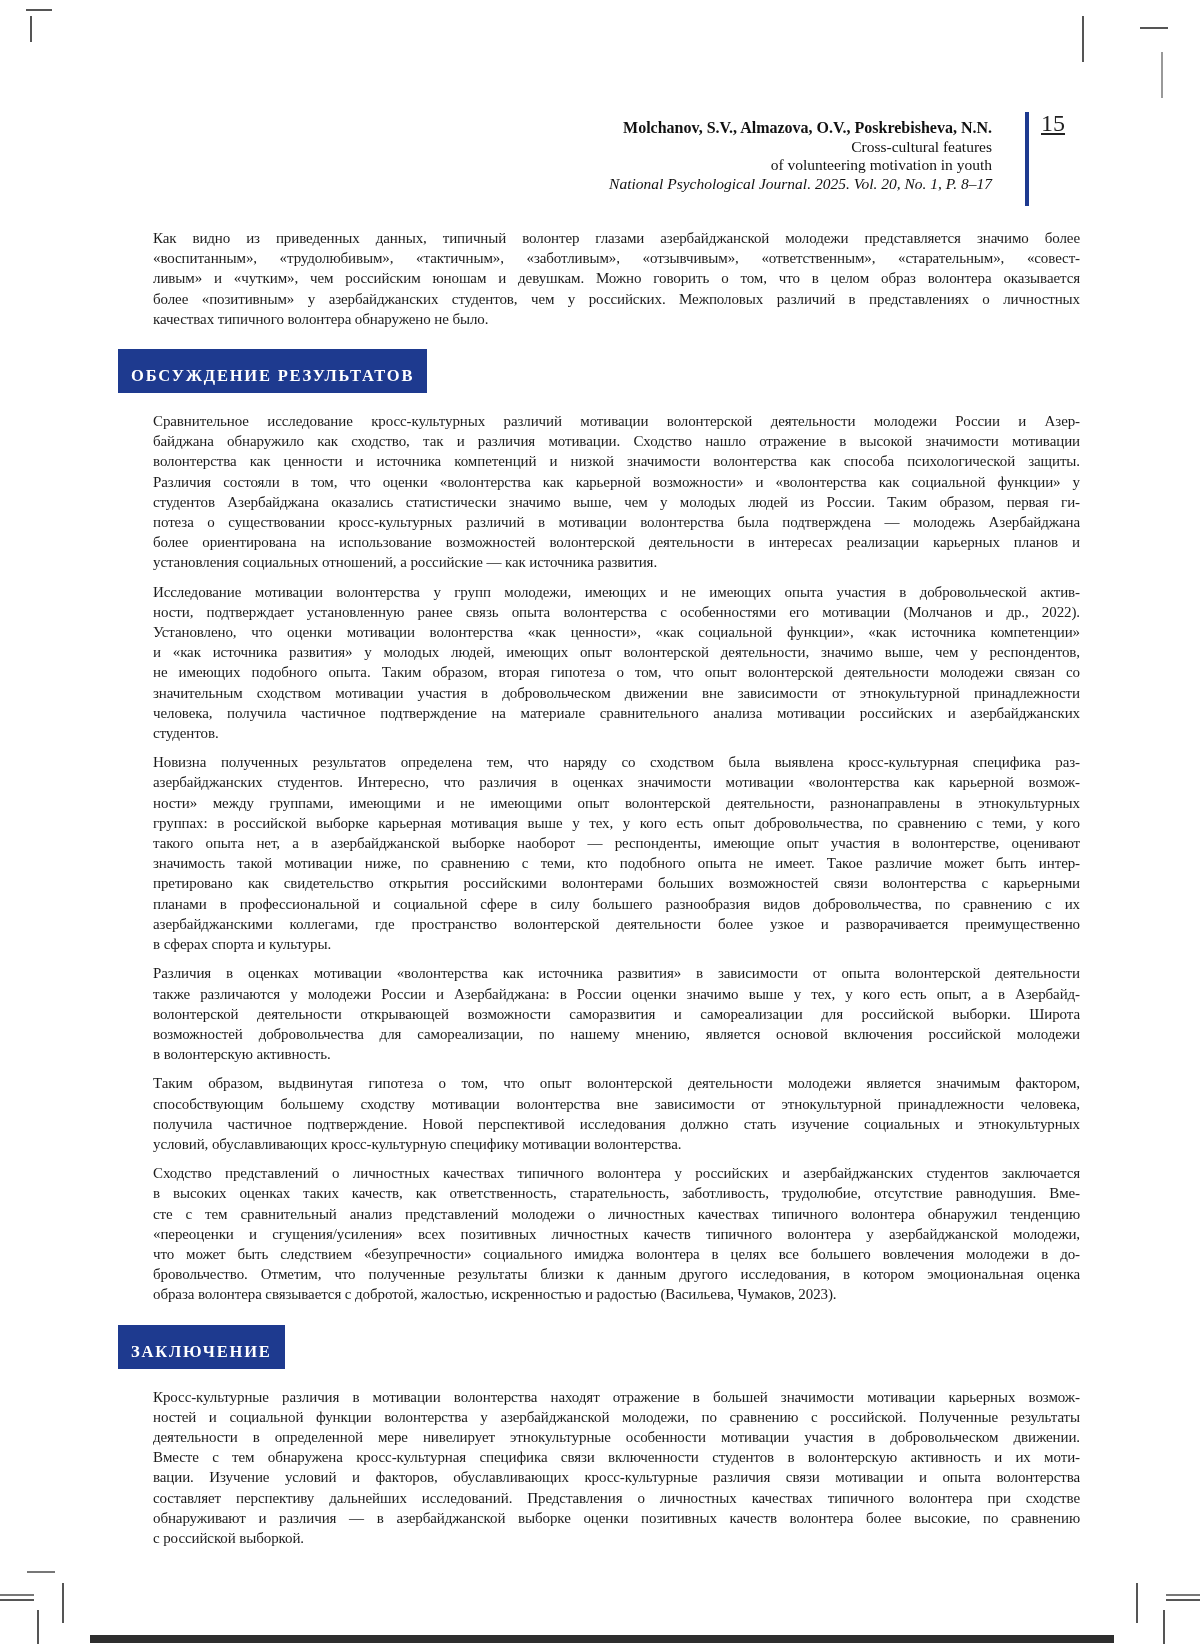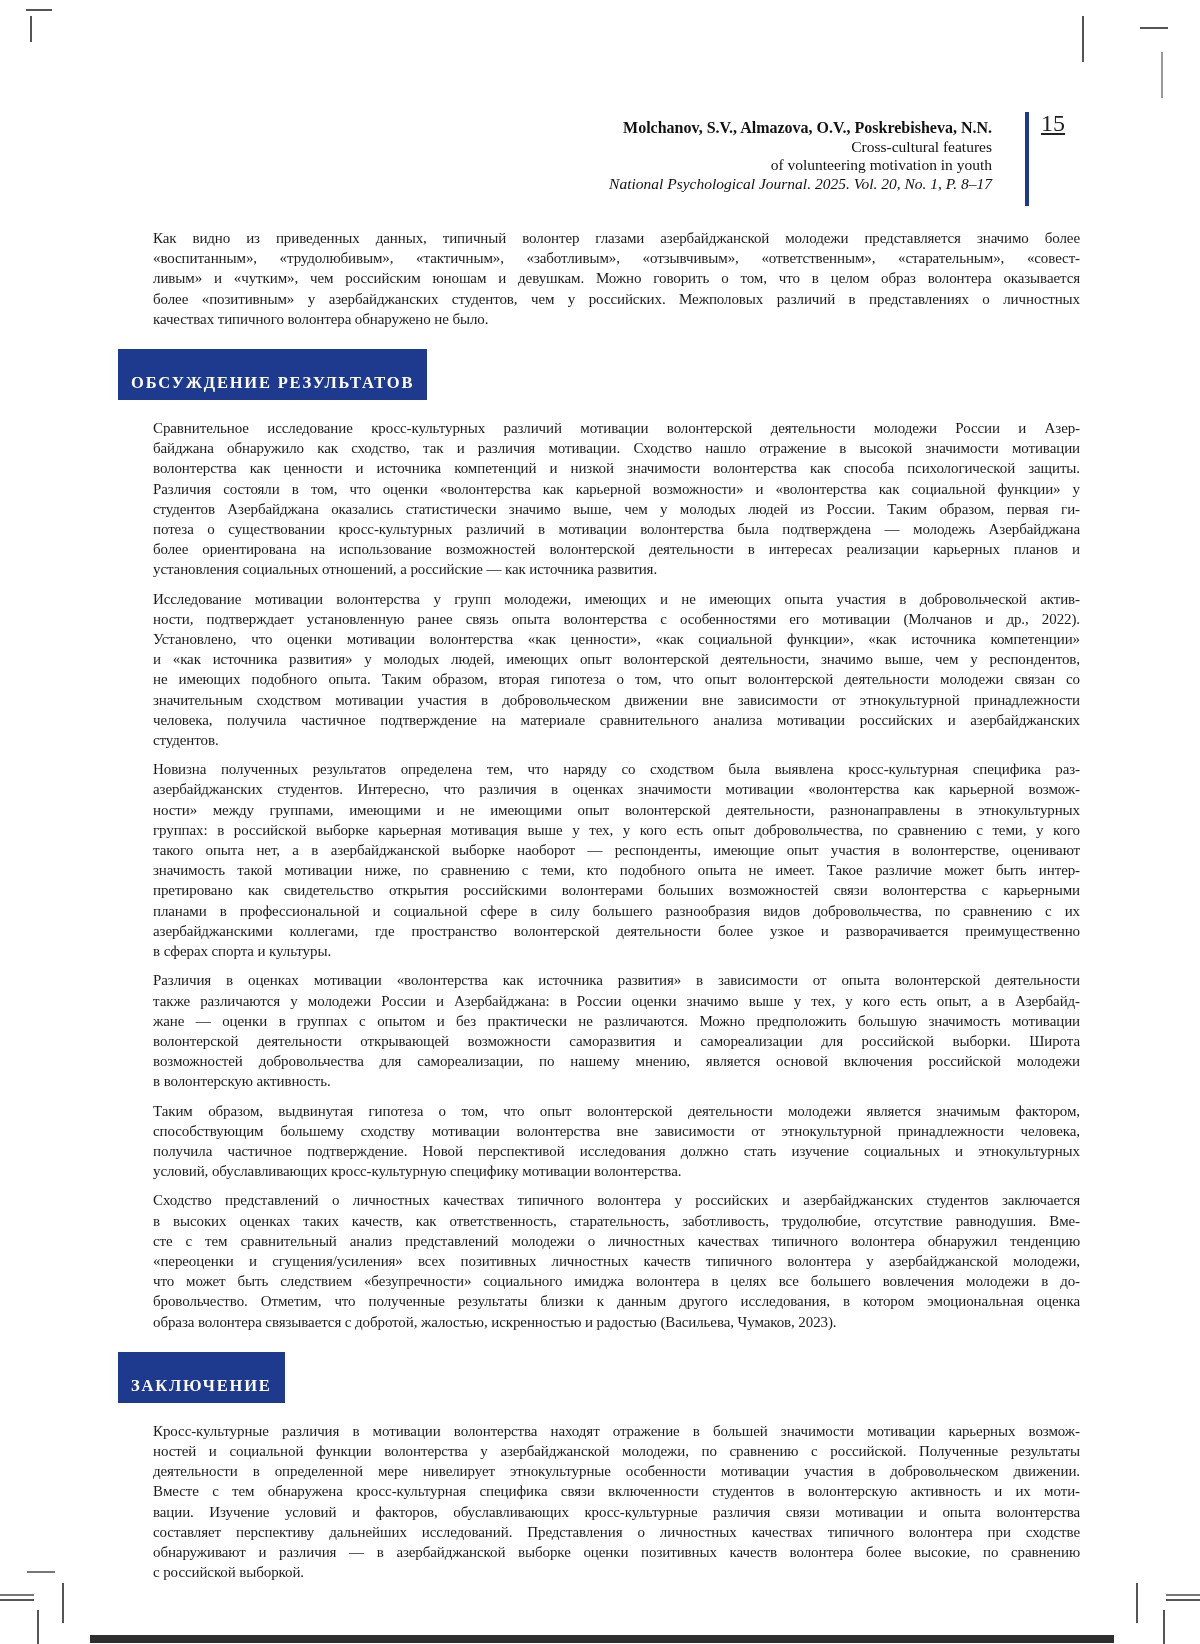--- a/index.html
+++ b/index.html
@@ -52,21 +52,21 @@
     line-height: 20.2px;
     letter-spacing: -0.1px;
   }
   .para { margin: 0 0 9px 0; }
   .tl { text-align: justify; text-align-last: justify; white-space: normal; margin-left: 35px; }
   .tl-last { text-align-last: left; }
 
   .section-heading {
     display: inline-block;
     margin: 11px 0 18px 0;
-    padding: 24px 13px 8px 13px;
+    padding: 17px 13px 8px 13px;
     background: #1e3a8f;
     color: #ffffff;
     font-weight: bold;
     font-size: 16.5px;
     line-height: 19px;
     letter-spacing: 1.8px;
   }
   .heading-row { line-height: 0; }
 
   
@@ -154,21 +154,20 @@
         <div class="tl">такого опыта нет, а в азербайджанской выборке наоборот — респонденты, имеющие опыт участия в волонтерстве, оценивают</div>
         <div class="tl">значимость такой мотивации ниже, по сравнению с теми, кто подобного опыта не имеет. Такое различие может быть интер-</div>
         <div class="tl">претировано как свидетельство открытия российскими волонтерами больших возможностей связи волонтерства с карьерными</div>
         <div class="tl">планами в профессиональной и социальной сфере в силу большего разнообразия видов добровольчества, по сравнению с их</div>
         <div class="tl">азербайджанскими коллегами, где пространство волонтерской деятельности более узкое и разворачивается преимущественно</div>
         <div class="tl tl-last">в сферах спорта и культуры.</div>
       </div>
     <div class="para">
         <div class="tl">Различия в оценках мотивации «волонтерства как источника развития» в зависимости от опыта волонтерской деятельности</div>
         <div class="tl">также различаются у молодежи России и Азербайджана: в России оценки значимо выше у тех, у кого есть опыт, а в Азербайд-</div>
-        <div class="tl">жане — оценки в группах с опытом и без практически не различаются. Можно предположить большую значимость мотивации</div>
         <div class="tl">волонтерской деятельности открывающей возможности саморазвития и самореализации для российской выборки. Широта</div>
         <div class="tl">возможностей добровольчества для самореализации, по нашему мнению, является основой включения российской молодежи</div>
         <div class="tl tl-last">в волонтерскую активность.</div>
       </div>
     <div class="para">
         <div class="tl">Таким образом, выдвинутая гипотеза о том, что опыт волонтерской деятельности молодежи является значимым фактором,</div>
         <div class="tl">способствующим большему сходству мотивации волонтерства вне зависимости от этнокультурной принадлежности человека,</div>
         <div class="tl">получила частичное подтверждение. Новой перспективой исследования должно стать изучение социальных и этнокультурных</div>
         <div class="tl tl-last">условий, обуславливающих кросс-культурную специфику мотивации волонтерства.</div>
       </div>

